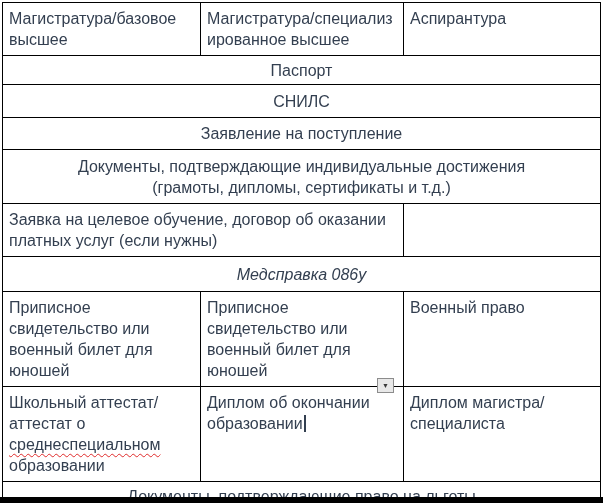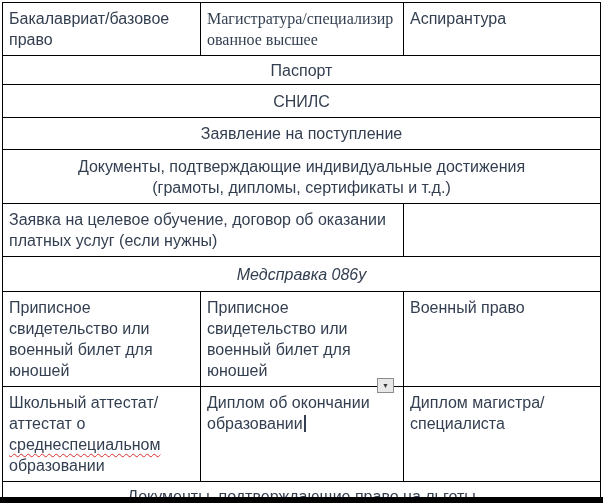--- a/index.html
+++ b/index.html
@@ -47,21 +47,21 @@
   tr.r1 td  { height: 47px; }
   tr.r2 td  { height: 29px; }
   tr.r3 td  { height: 33px; }
   tr.r4 td  { height: 32px; }
   tr.r5 td  { height: 54px; }
   tr.r6 td  { height: 52px; margin-top: 16px; }
   tr.r7 td  { height: 35px; font-style: italic; }
   tr.r8 td  { height: 95px; }
   tr.r9 td  { height: 79px; }
   tr.r10 td { height: 29px; text-decoration: underline; }
-  .break-hard { word-break: break-all; font-family: Liberation Serif, serif; }
+  .break-hard { word-break: break-all; }
   .constrain-achievements {
     display: inline-block;
     max-width: 520px;
   }
   .squiggle {
     text-decoration: underline wavy var(--squiggle) 1px;
     text-underline-offset: 3px;
   }
   .text-caret {
     display: inline-block;
@@ -101,21 +101,21 @@
 <body>
 
 <table class="doc-table">
   <colgroup>
     <col style="width:198px">
     <col style="width:203px">
     <col style="width:197px">
   </colgroup>
   <tbody>
     <tr class="r1">
-      <td><span>Бакалавриат/базовое право</span></td>
+      <td><span>Магистратура/базовое высшее</span></td>
       <td><span class="break-hard">Магистратура/специализированное высшее</span></td>
       <td><span>Аспирантура</span></td>
     </tr>
     <tr class="r2">
       <td class="center" colspan="3"><span>Паспорт</span></td>
     </tr>
     <tr class="r3">
       <td class="center" colspan="3"><span>СНИЛС</span></td>
     </tr>
     <tr class="r4">

